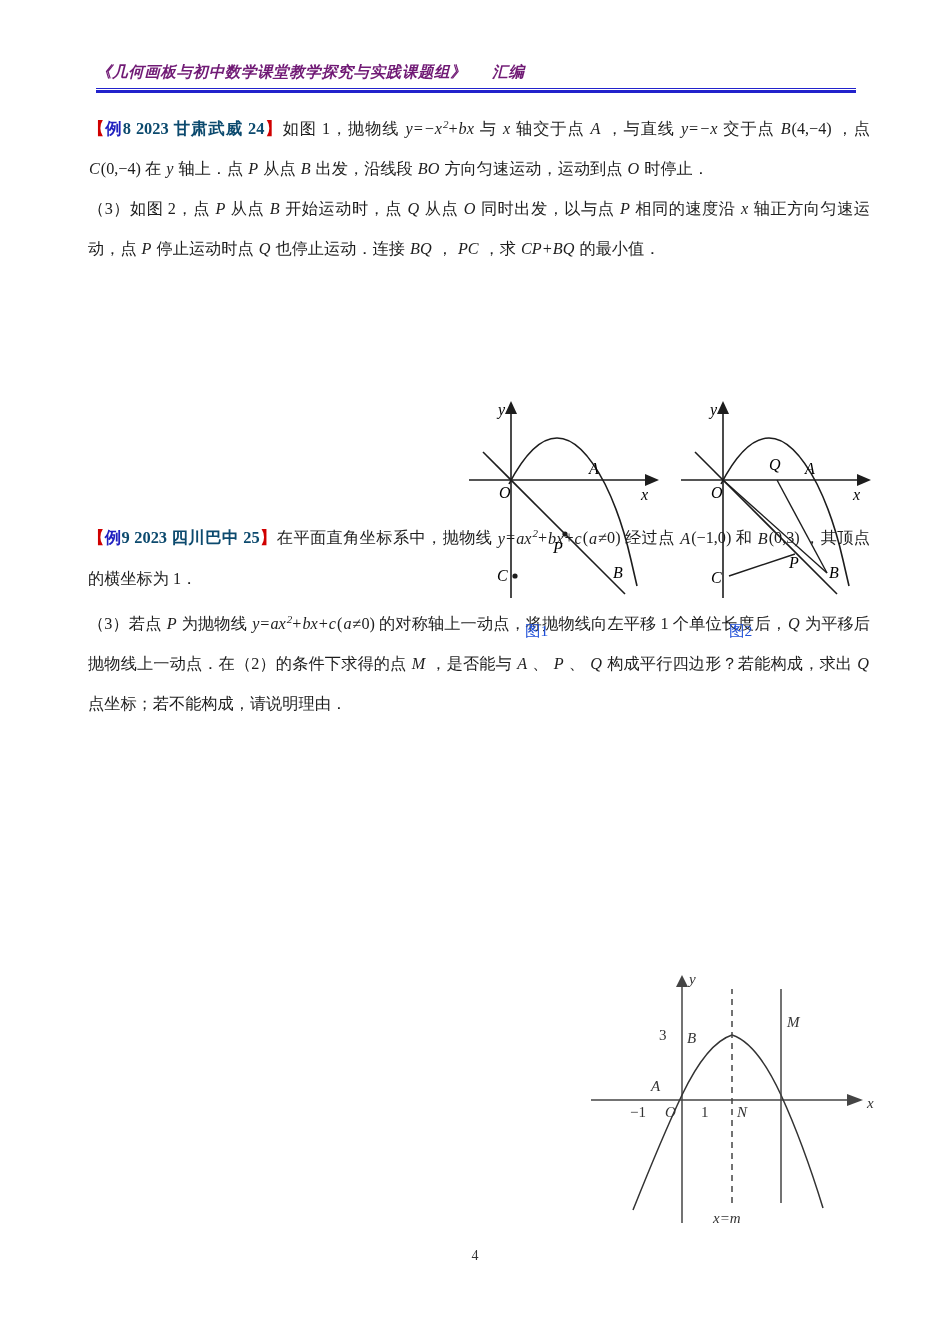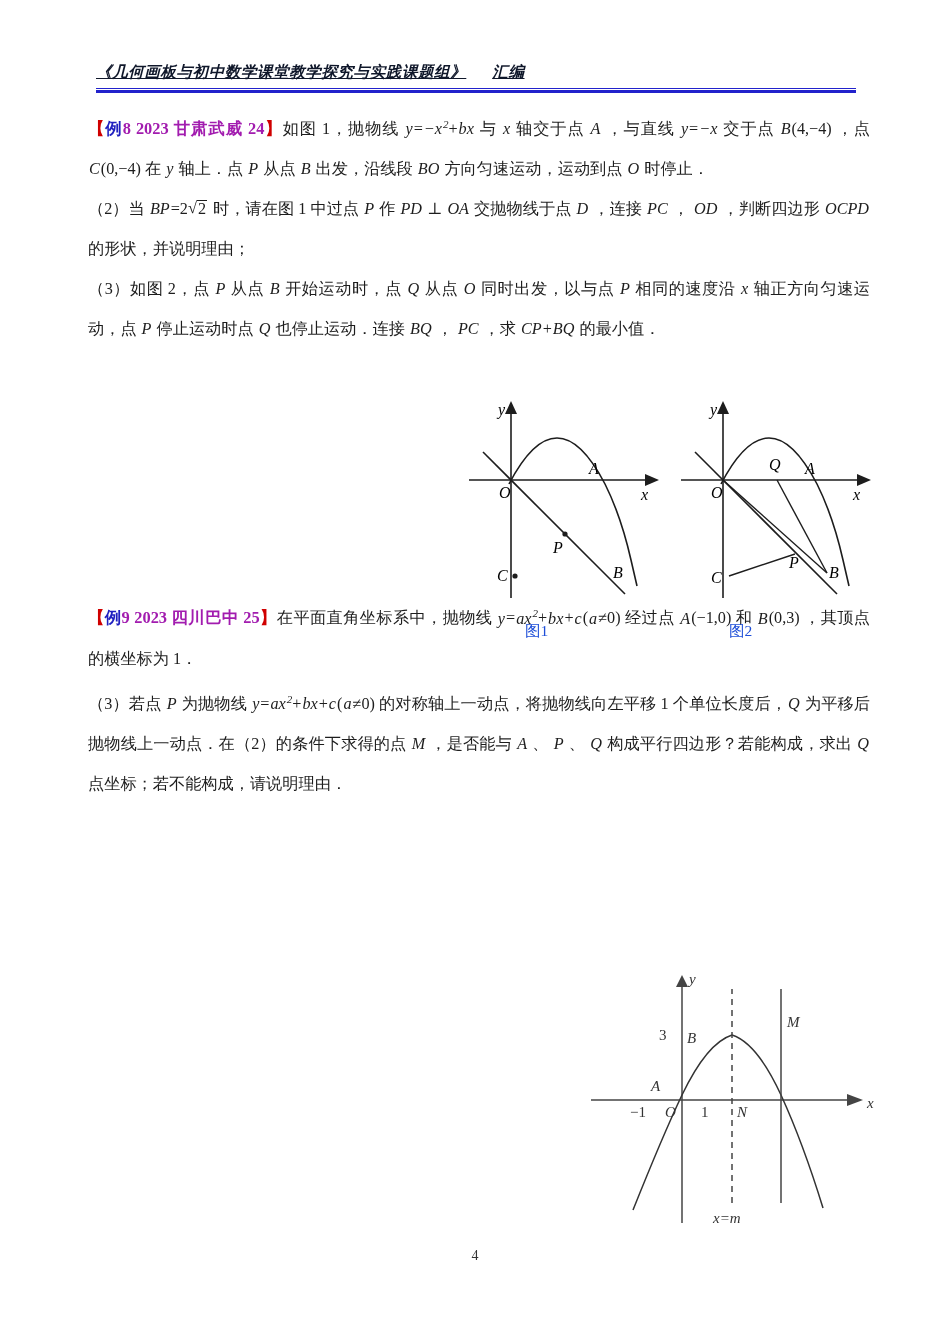--- a/index.html
+++ b/index.html
@@ -27,24 +27,23 @@
     position: absolute;
     left: 96px;
     top: 62px;
     width: 760px;
   }
   .header-title {
     font-family: "Liberation Serif", "DejaVu Serif", serif;
     font-size: 15.5px;
     font-weight: bold;
     font-style: italic;
-    color: #0f172a;
+    color: #701a75;
     letter-spacing: 0.6px;
     white-space: nowrap;
-    text-decoration: underline;
   }
   .header-title .compile {
     margin-left: 26px;
   }
   .header-rule {
     position: absolute;
     left: 96px;
     top: 88px;
     width: 760px;
     height: 5px;
@@ -68,21 +67,21 @@
     margin: 0;
     color: #1d1d1d;
   }
   .tag {
     font-weight: bold;
     font-size: 16.4px;
     white-space: nowrap;
   }
   .tag .bk { color: #d00000; }
   .tag .li { color: #2020c0; }
-  .tag .rest { color: #a21caf; }
+  .tag .rest { color: #0c4a6e; }
 
   
   .m {
     font-family: "Liberation Serif", "DejaVu Serif", serif;
     font-style: italic;
     padding: 0 1px;
   }
   .mn {
     font-family: "Liberation Serif", "DejaVu Serif", serif;
     font-style: normal;
@@ -174,21 +173,20 @@
       <span>《几何画板与初中数学课堂教学探究与实践课题组》</span><span class="compile">汇编</span>
     </div>
   </div>
   <div class="header-rule"></div>
 
   <div class="content">
 
     <p class="para"><span class="tag"><span class="bk">【</span><span class="li">例</span><span class="rest">8 2023 甘肃武威 24</span><span class="bk">】</span></span>如图 1，抛物线 <span class="m">y</span><span class="mn">=</span><span class="m">−x</span><sup class="exp">2</sup><span class="mn">+</span><span class="m">bx</span> 与 <span class="m">x</span> 轴交于点 <span class="m">A</span> ，与直线 <span class="m">y</span><span class="mn">=</span><span class="m">−x</span> 交于点 <span class="m">B</span><span class="mn">(4,−4)</span> ，点 <span class="m">C</span><span class="mn">(0,−4)</span> 在 <span class="m">y</span> 轴上．点 <span class="m">P</span> 从点 <span class="m">B</span> 出发，沿线段 <span class="m">BO</span> 方向匀速运动，运动到点 <span class="m">O</span> 时停止．</p>
 
 
-    <p class="para">（2）当 <span class="m">BP</span><span class="mn">=2</span><span class="sqrt"><span>2</span></span> 时，请在图 1 中过点 <span class="m">P</span> 作 <span class="m">PD</span> ⊥ <span class="m">OA</span> 交抛物线于点 <span class="m">D</span> ，连接 <span class="m">PC</span> ， <span class="m">OD</span> ，判断四边形 <span class="m">OCPD</span> 的形状，并说明理由；</p>
 
     <p class="para">（3）如图 2，点 <span class="m">P</span> 从点 <span class="m">B</span> 开始运动时，点 <span class="m">Q</span> 从点 <span class="m">O</span> 同时出发，以与点 <span class="m">P</span> 相同的速度沿 <span class="m">x</span> 轴正方向匀速运动，点 <span class="m">P</span> 停止运动时点 <span class="m">Q</span> 也停止运动．连接 <span class="m">BQ</span> ， <span class="m">PC</span> ，求 <span class="m">CP</span><span class="mn">+</span><span class="m">BQ</span> 的最小值．</p>
 
     <div style="height:244px"></div>
 
     <p class="para"><span class="tag"><span class="bk">【</span><span class="li">例</span><span class="rest">9 2023 四川巴中 25</span><span class="bk">】</span></span>在平面直角坐标系中，抛物线 <span class="m">y</span><span class="mn">=</span><span class="m">ax</span><sup class="exp">2</sup><span class="mn">+</span><span class="m">bx</span><span class="mn">+</span><span class="m">c</span><span class="mn">(</span><span class="m">a</span><span class="mn">≠0)</span> 经过点 <span class="m">A</span><span class="mn">(−1,0)</span> 和 <span class="m">B</span><span class="mn">(0,3)</span> ，其顶点的横坐标为 <span class="mn">1</span>．</p>
 
 
 
     <p class="para">（3）若点 <span class="m">P</span> 为抛物线 <span class="m">y</span><span class="mn">=</span><span class="m">ax</span><sup class="exp">2</sup><span class="mn">+</span><span class="m">bx</span><span class="mn">+</span><span class="m">c</span><span class="mn">(</span><span class="m">a</span><span class="mn">≠0)</span> 的对称轴上一动点，将抛物线向左平移 1 个单位长度后，<span class="m">Q</span> 为平移后抛物线上一动点．在（2）的条件下求得的点 <span class="m">M</span> ，是否能与 <span class="m">A</span> 、 <span class="m">P</span> 、 <span class="m">Q</span> 构成平行四边形？若能构成，求出 <span class="m">Q</span> 点坐标；若不能构成，请说明理由．</p>

